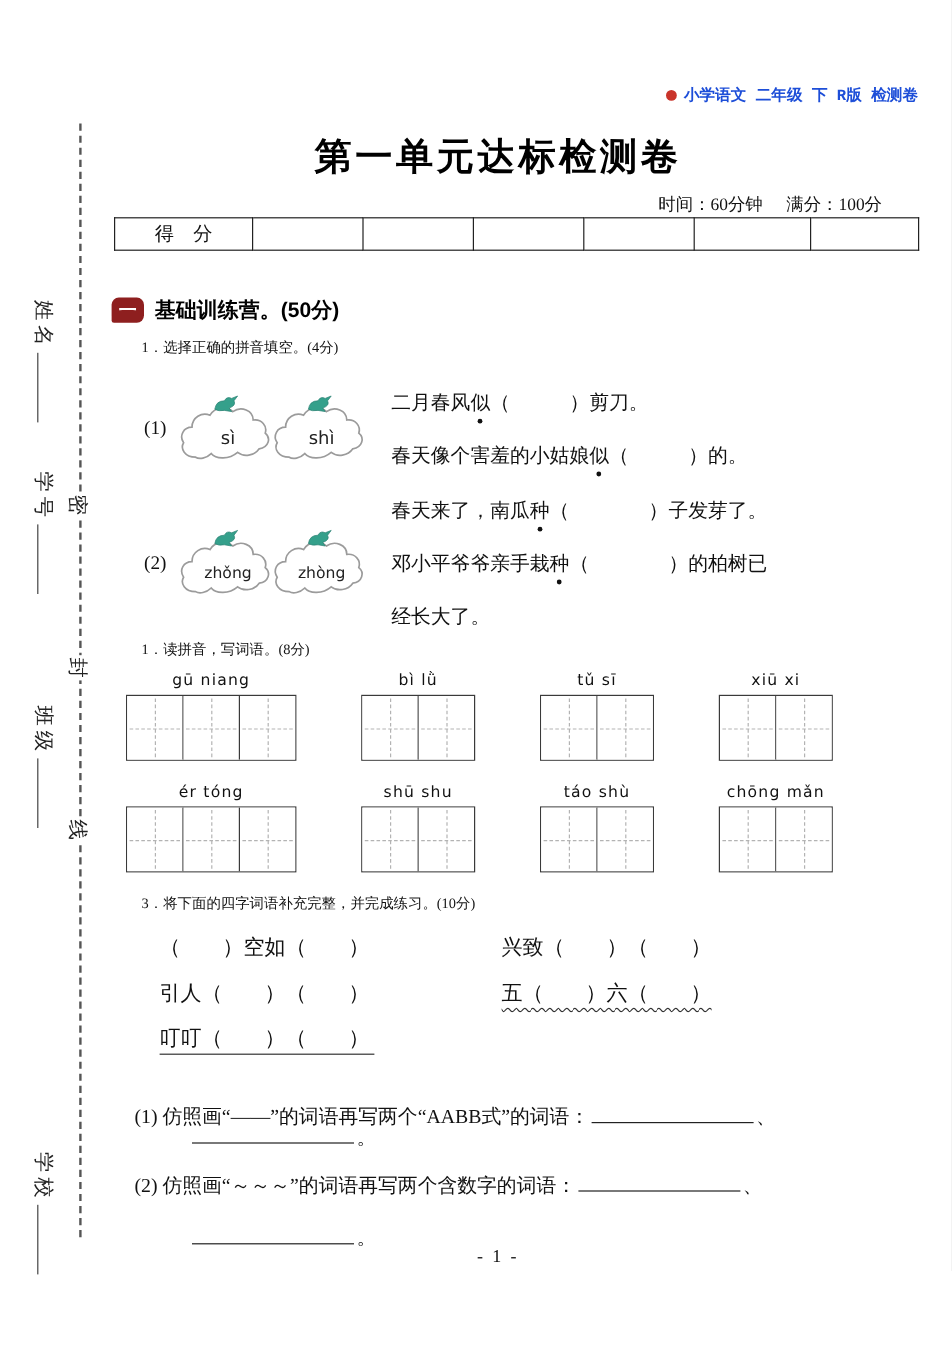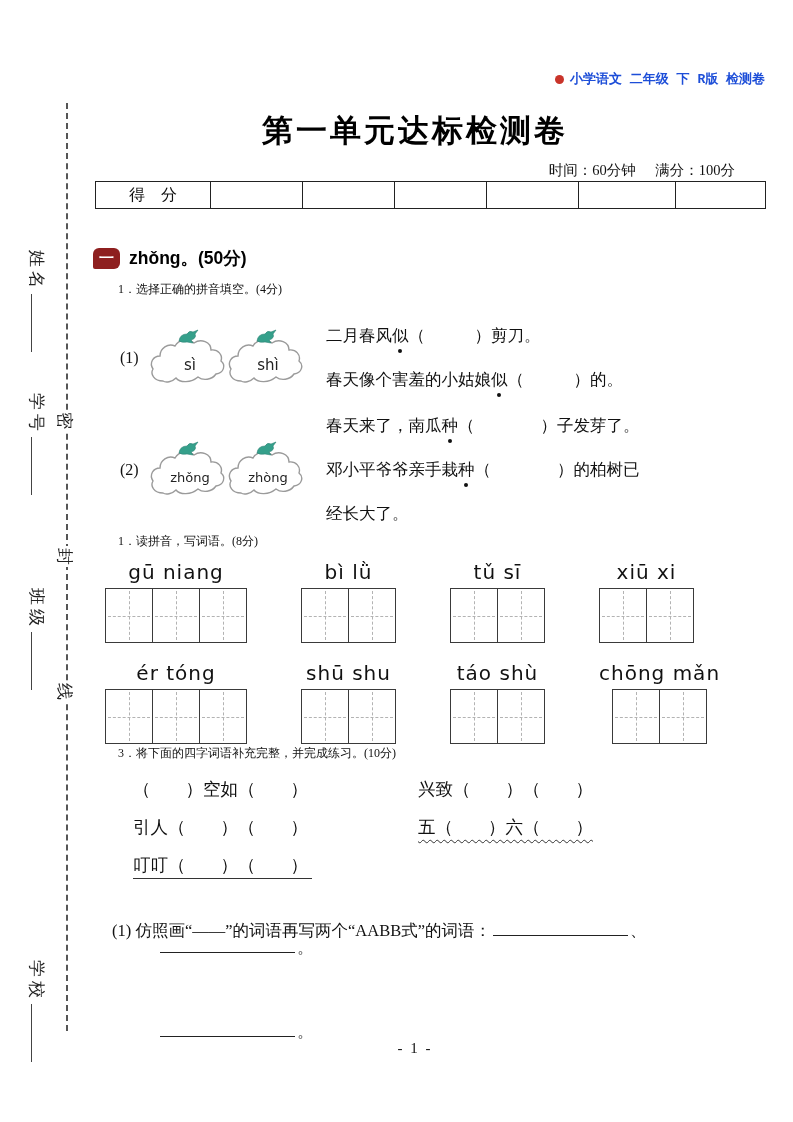--- a/index.html
+++ b/index.html
@@ -44,21 +44,21 @@
   .g-lines .emph-line{height:44px;display:flex;align-items:center;white-space:nowrap;}
   .emph{position:relative;}
   .emph::after{content:"";position:absolute;left:50%;transform:translateX(-50%);bottom:-6px;
                width:4px;height:4px;border-radius:50%;background:#111;}
 
   
   .q2-area{position:absolute;top:560px;left:105px;}
   .q2-row{margin-bottom:15px;white-space:nowrap;}
   .word-block{display:inline-block;vertical-align:top;text-align:center;margin-right:54px;}
   .word-block:last-child{margin-right:0;}
-  .pinyin{font-size:20px;margin-bottom:4px;font-family:"DejaVu Sans", sans-serif;letter-spacing:1px;}
+  .pinyin{font-size:13px;margin-bottom:4px;font-family:"DejaVu Sans", sans-serif;letter-spacing:1px;}
   .grid{display:inline-flex;border:1.7px solid #3a3a3a;}
   .cell{width:46px;height:53px;position:relative;border-right:1.7px solid #3a3a3a;background:#fff;}
   .cell:last-child{border-right:none;}
   .cell::before{content:"";position:absolute;left:50%;top:2px;bottom:2px;border-left:1px dashed #b3b3b3;}
   .cell::after{content:"";position:absolute;top:50%;left:2px;right:2px;border-top:1px dashed #b3b3b3;}
 
   
   .idioms{position:absolute;top:777px;left:133px;display:grid;grid-template-columns:285px 330px;
           row-gap:14px;font-size:17.5px;}
   .wavy{text-decoration:underline;text-decoration-style:wavy;text-decoration-color:#333;
@@ -132,21 +132,21 @@
       <td></td>
       <td></td>
       <td></td>
       <td></td>
     </tr>
   </tbody>
     </table>
 
   <div class="section-head">
     <span class="badge">一</span>
-    <span class="section-title">zhǒng。(50分)</span>
+    <span class="section-title">基础训练营。(50分)</span>
   </div>
 
   <div class="q-head" style="top:281px">1．选择正确的拼音填空。(4分)</div>
 
   <div class="q1-group" style="top:310px;height:96px">
     <span class="g-label">(1)</span>
     <div class="clouds">
       <svg class="cloud" width="84" height="60" viewBox="0 0 84 60">
         <path class="cloud-body" d="M15 53 C6 53 2 46 5 41 C1 35 5 28 12 28 C12 20 20 15 27 18 C31 11 41 10 46 15 C53 10 63 14 63 22 C70 21 75 27 73 33 C78 37 76 45 68 46 C64 52 55 53 50 49 C43 55 32 55 28 50 C24 54 18 55 15 53 Z"></path>
         <path class="bird" d="M31 13 Q32 6 39 6 Q41 2 45 4 L50 2 L47 6 Q49 10 43 12 L45 15 L39 14 Q34 15 31 13 Z"></path>
@@ -227,19 +227,23 @@
     </div>
 
   <div class="subq-line" style="top:920px">
     <span>(1)</span>
     <span>仿照画“——”的词语再写两个“AABB式”的词语：</span><span class="blank"></span><span>、</span>
   </div>
   <div class="subq-cont" style="top:937px">
     <span class="blank"></span><span>。</span>
   </div>
 
+  <div class="subq-line" style="top:977px">
+    <span>(2)</span>
+    <span>仿照画“～～～”的词语再写两个含数字的词语：</span><span class="blank"></span><span>、</span>
+  </div>
   <div class="subq-cont" style="top:1021px">
     <span class="blank"></span><span>。</span>
   </div>
 
   <div class="footer">- 1 -</div>
 
 </div>
 
 </body></html>

